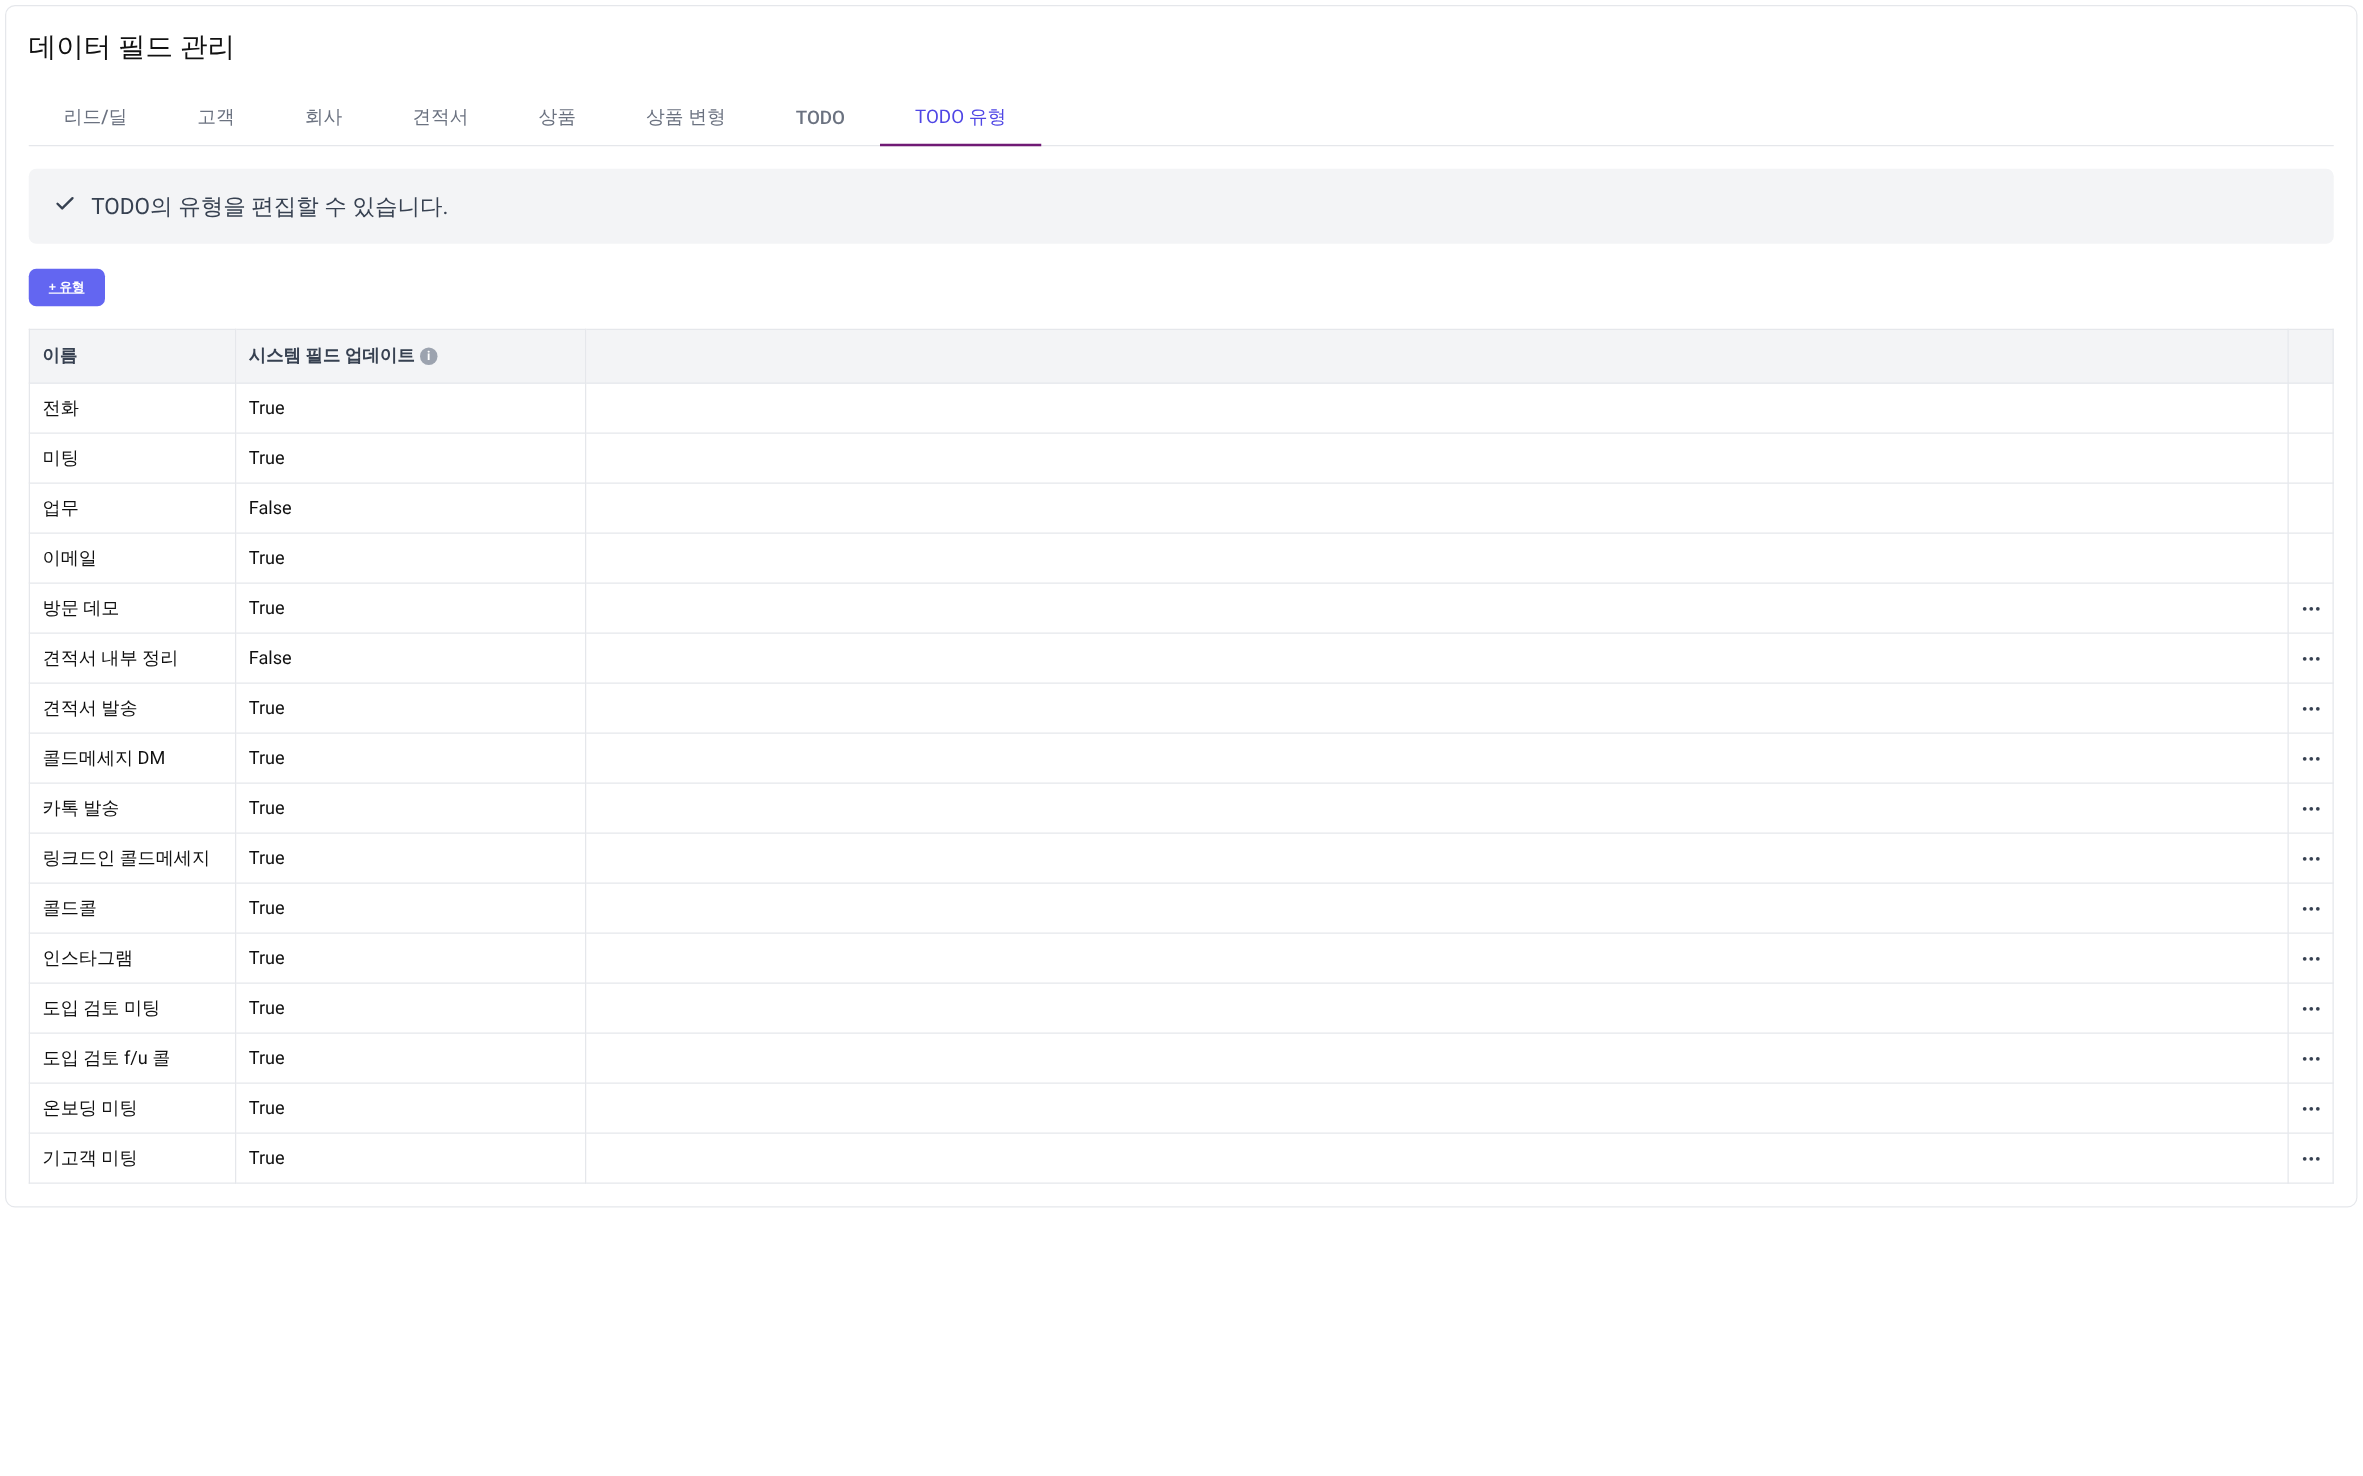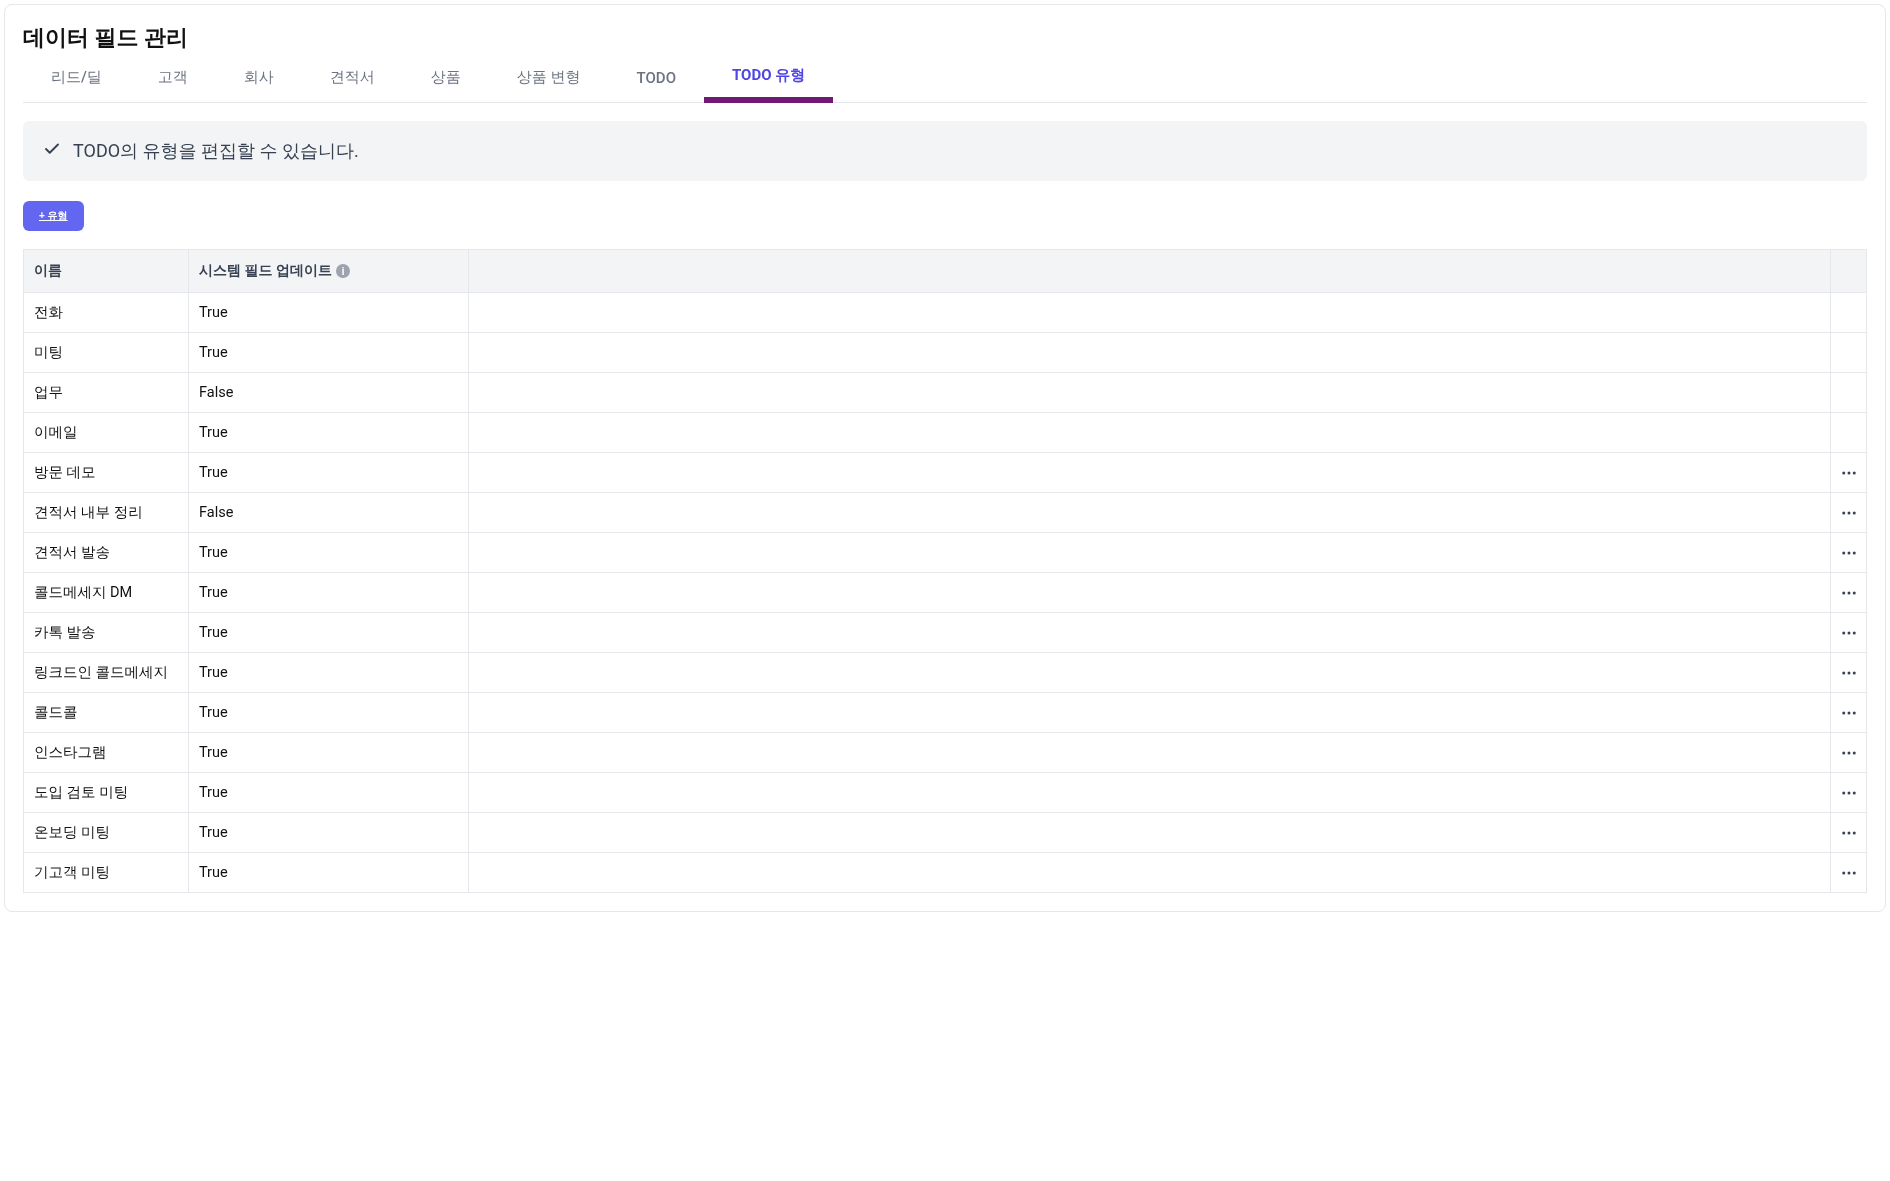--- a/index.html
+++ b/index.html
@@ -14,21 +14,22 @@
       font-size: 14px;
     }
     .container {
       border: 1px solid #e5e7eb;
       border-radius: 8px;
       margin: 4px;
       padding: 18px;
     }
     .page-title {
       font-size: 22px;
-      font-weight: 700;
+      font-weight: 400;
+      margin-bottom: 18px;
       color: #111;
     }
     .tabs {
       display: flex;
       gap: 0;
       border-bottom: 1px solid #e5e7eb;
       margin-bottom: 18px;
       align-items: center;
     }
     .tab {
@@ -36,22 +37,22 @@
       font-size: 15px;
       color: #6b7280;
       cursor: pointer;
       border-bottom: 2px solid transparent;
       position: relative;
       top: 1px;
       font-weight: 500;
     }
     .tab.active {
       color: #4f46e5;
-      border-bottom: 6px solid #701a75;
-      font-weight: 700;
+      border-bottom: 2px solid #701a75;
+      font-weight: 400;
     }
     .info-banner {
       display: flex;
       align-items: center;
       gap: 12px;
       background: #f3f4f6;
       border-radius: 6px;
       padding: 18px 20px;
       margin-bottom: 20px;
       color: #374151;
@@ -312,20 +313,32 @@
           <td></td>
           <td><span class="more-btn">
               <svg viewBox="0 0 24 24" fill="currentColor">
                 <circle cx="5" cy="12" r="2"></circle>
                 <circle cx="12" cy="12" r="2"></circle>
                 <circle cx="19" cy="12" r="2"></circle>
               </svg>
             </span></td>
         </tr>
         <tr>
+          <td>도입 검토 f/u 콜</td>
+          <td>True</td>
+          <td></td>
+          <td><span class="more-btn">
+              <svg viewBox="0 0 24 24" fill="currentColor">
+                <circle cx="5" cy="12" r="2"></circle>
+                <circle cx="12" cy="12" r="2"></circle>
+                <circle cx="19" cy="12" r="2"></circle>
+              </svg>
+            </span></td>
+        </tr>
+        <tr>
           <td>온보딩 미팅</td>
           <td>True</td>
           <td></td>
           <td><span class="more-btn">
               <svg viewBox="0 0 24 24" fill="currentColor">
                 <circle cx="5" cy="12" r="2"></circle>
                 <circle cx="12" cy="12" r="2"></circle>
                 <circle cx="19" cy="12" r="2"></circle>
               </svg>
             </span></td>

